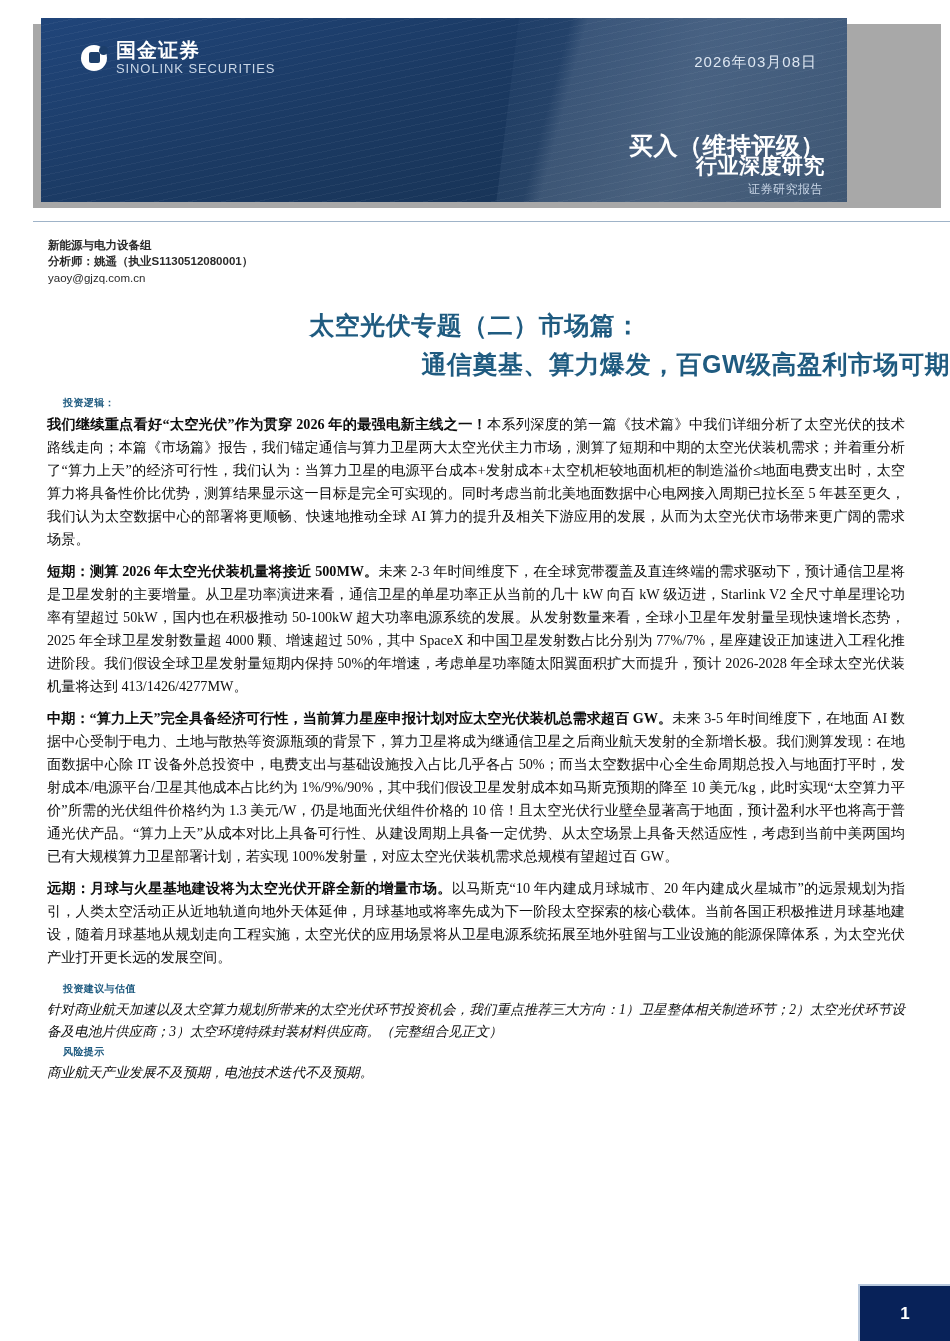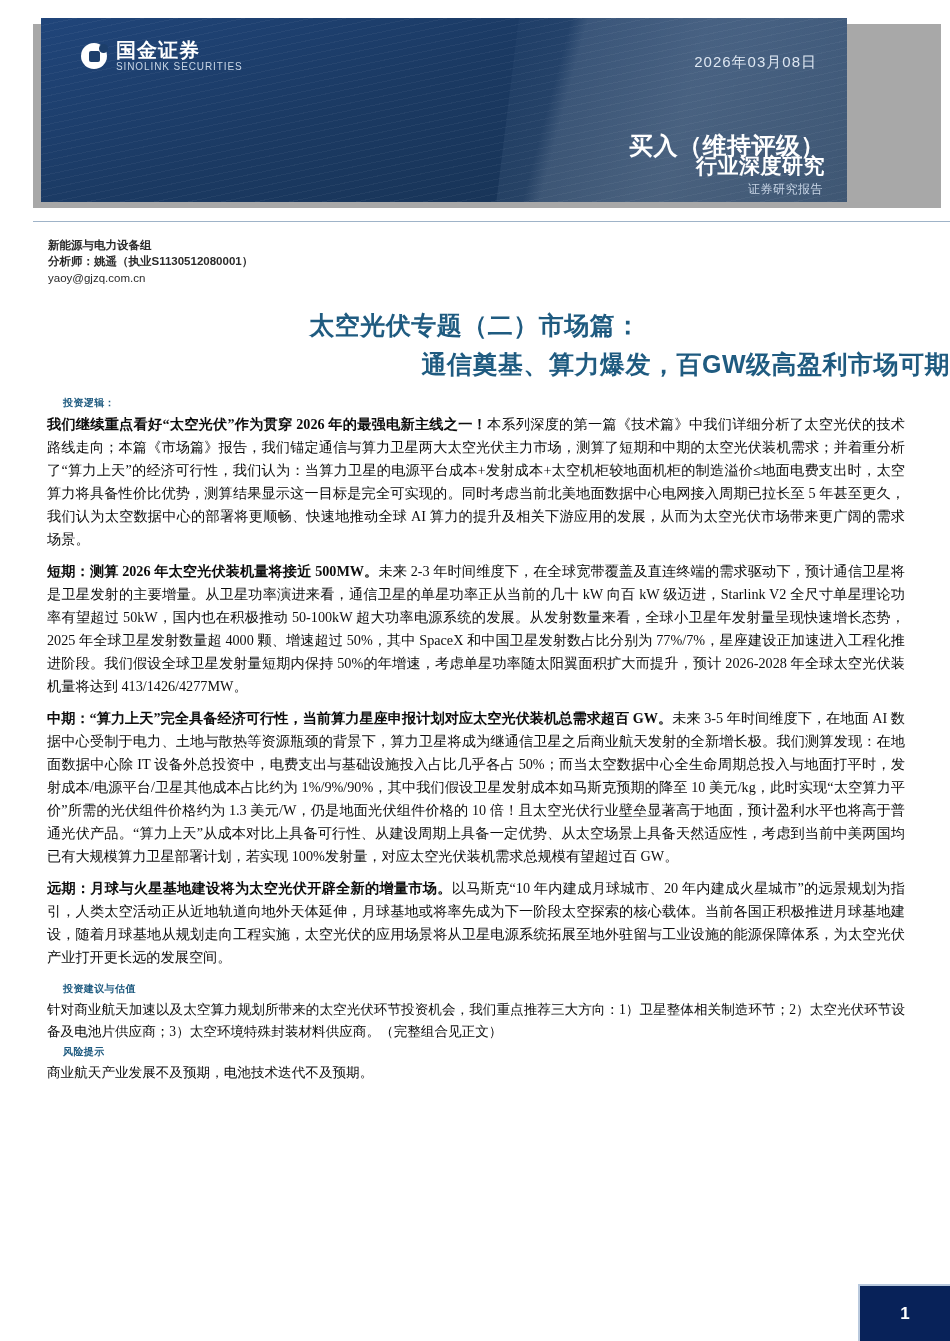--- a/index.html
+++ b/index.html
@@ -112,21 +112,21 @@
   .logo-cn {
     font-family: "Liberation Sans", sans-serif;
     font-weight: bold;
     font-size: 20px;
     color: #ffffff;
     letter-spacing: 1px;
     display: block;
   }
   .logo-en {
     font-family: "Liberation Sans", sans-serif;
-    font-size: 10px;
+    font-size: 13px;
     color: #c9d6e6;
     letter-spacing: 0.9px;
     display: block;
     margin-top: 2px;
   }
 
   .banner-date {
     position: absolute;
     right: 30px;
     top: 35px;
@@ -241,20 +241,21 @@
     line-height: 1.62;
     text-align: justify;
     text-justify: inter-ideograph;
     color: #0d0d0d;
     font-family: "Liberation Serif", serif;
   }
   p.para b { font-weight: bold; }
   p.small {
     font-size: 13.6px;
     line-height: 1.62;
+    font-style: italic;
   }
   .gap-s { height: 7px; }
   .gap-m { height: 11px; }
 
   
   .page-num {
     position: absolute;
     right: 0px;
     bottom: 0px;
     width: 90px;

